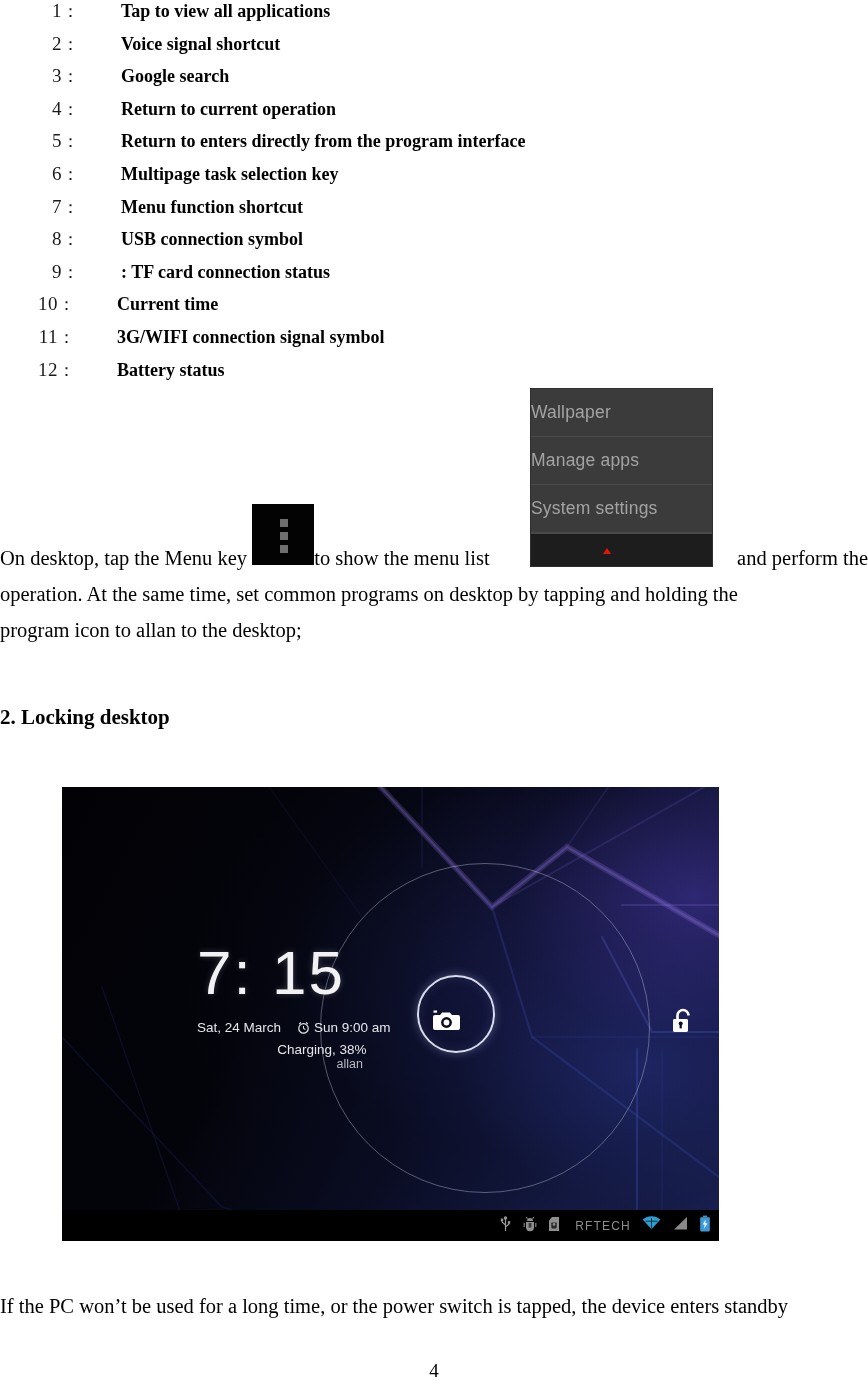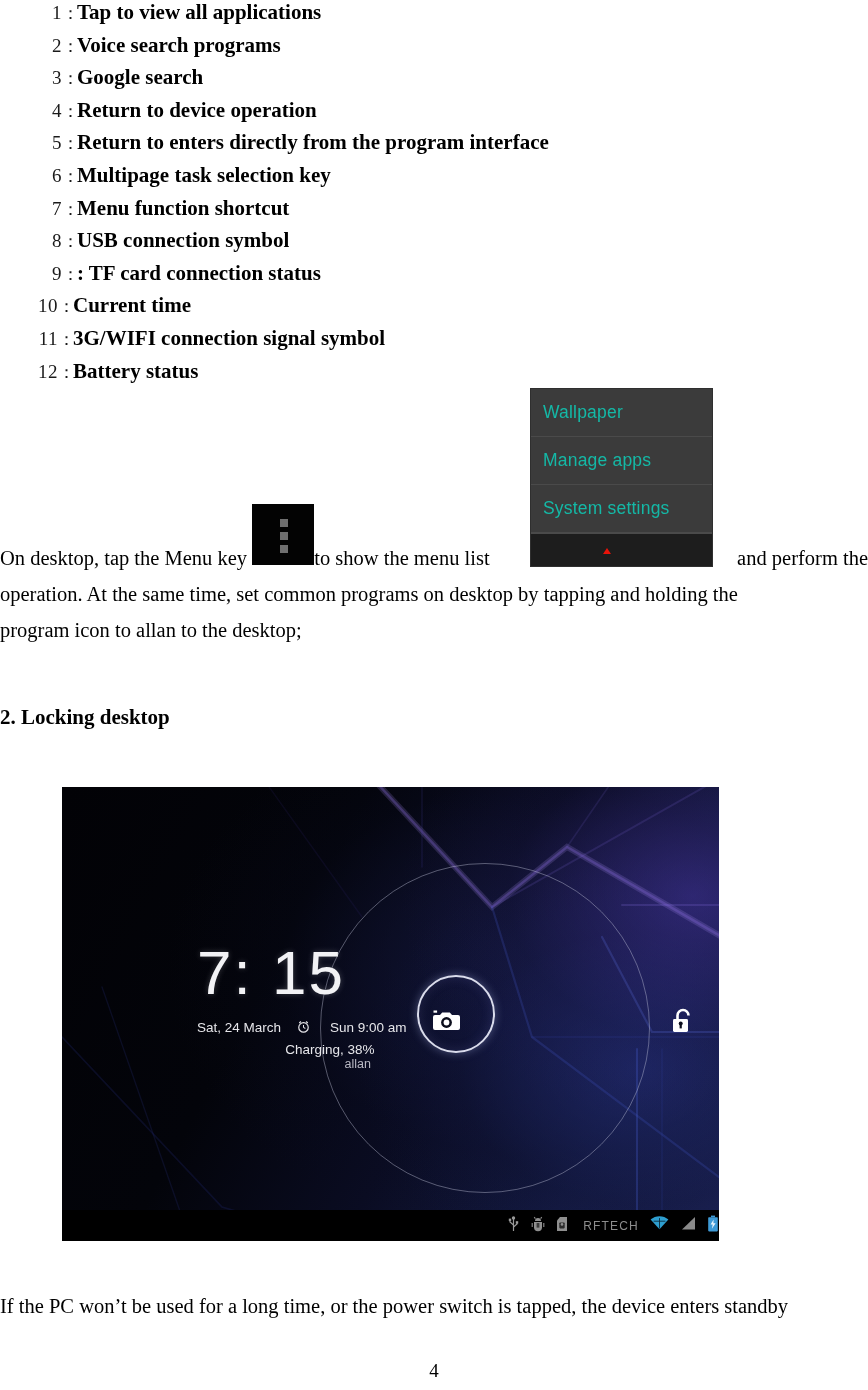--- a/index.html
+++ b/index.html
@@ -39,24 +39,25 @@
     letter-spacing: 0.5px;
   }
   .legend-sep {
     width: 12px;
     flex: 0 0 12px;
     text-align: center;
     font-size: 17px;
     color: #1a1a1a;
   }
   .legend-label {
-    font-size: 21px;
+    font-size: 18px;
     font-weight: bold;
     padding-left: 3px;
     white-space: nowrap;
+    margin-left: 44px;
   }
   .legend-row.wide .legend-num { width: 58px; flex: 0 0 58px; }
 
   
   .para {
     position: absolute;
     left: 0;
     width: 868px;
     font-size: 20.5px;
     line-height: 36px;
@@ -102,22 +103,21 @@
     left: 531px;
     top: 389px;
     width: 181px;
     background: #3b3b3b;
     box-shadow: 0 0 0 1px #2f2f2f;
     z-index: 5;
   }
   .menu-popup .mi {
     height: 47px;
     line-height: 47px;
-    padding-left: 12px;
-    color: #14b8a6;
+    color: #a3a3a3;
     font-size: 17.5px;
     font-family: "Liberation Sans", "DejaVu Sans", sans-serif;
     border-bottom: 1px solid #4a4a4a;
     white-space: nowrap;
     letter-spacing: 0.2px;
   }
   .menu-popup .mi:last-of-type { border-bottom: none; }
   .menu-popup .menu-foot {
     height: 32px;
     background: #1d1d1d;
@@ -184,22 +184,22 @@
     margin-top: 16px;
     font-size: 13.5px;
     color: #e6e6ea;
     display: flex;
     align-items: center;
     gap: 16px;
     white-space: nowrap;
   }
   .shot-clock .meta .alarm {
     display: inline-flex;
-    align-items: flex-start;
-    gap: 20px;
+    align-items: center;
+    gap: 4px;
   }
   .shot-clock .charging {
     margin-top: 7px;
     font-size: 13.5px;
     color: #e6e6ea;
     text-align: center;
     padding-left: 56px;
   }
   .shot-clock .owner {
     margin-top: 0;
@@ -244,21 +244,21 @@
   .sysbar {
     position: absolute;
     left: 0;
     bottom: 0;
     width: 657px;
     height: 31px;
     background: #000000;
     display: flex;
     align-items: center;
     justify-content: flex-end;
-    padding-right: 0;
+    padding-right: 8px;
     box-sizing: border-box;
     gap: 11px;
   }
   .sysbar .carrier {
     font-family: "Liberation Sans", "DejaVu Sans", sans-serif;
     font-size: 12px;
     color: #8d8d8d;
     letter-spacing: 1.2px;
     margin-left: 4px;
   }
@@ -279,31 +279,31 @@
 
 <div class="legend">
   <div class="legend-row">
     <span class="legend-num">1</span>
     <span class="legend-sep">：</span>
     <span class="legend-label">Tap to view all applications</span>
   </div>
   <div class="legend-row">
     <span class="legend-num">2</span>
     <span class="legend-sep">：</span>
-    <span class="legend-label">Voice search programs</span>
+    <span class="legend-label">Voice signal shortcut</span>
   </div>
   <div class="legend-row">
     <span class="legend-num">3</span>
     <span class="legend-sep">：</span>
     <span class="legend-label"> Google search</span>
   </div>
   <div class="legend-row">
     <span class="legend-num">4</span>
     <span class="legend-sep">：</span>
-    <span class="legend-label">Return to device operation</span>
+    <span class="legend-label">Return to current operation</span>
   </div>
   <div class="legend-row">
     <span class="legend-num">5</span>
     <span class="legend-sep">：</span>
     <span class="legend-label">Return to enters directly from the program interface</span>
   </div>
   <div class="legend-row">
     <span class="legend-num">6</span>
     <span class="legend-sep">：</span>
     <span class="legend-label">Multipage task selection key</span>

